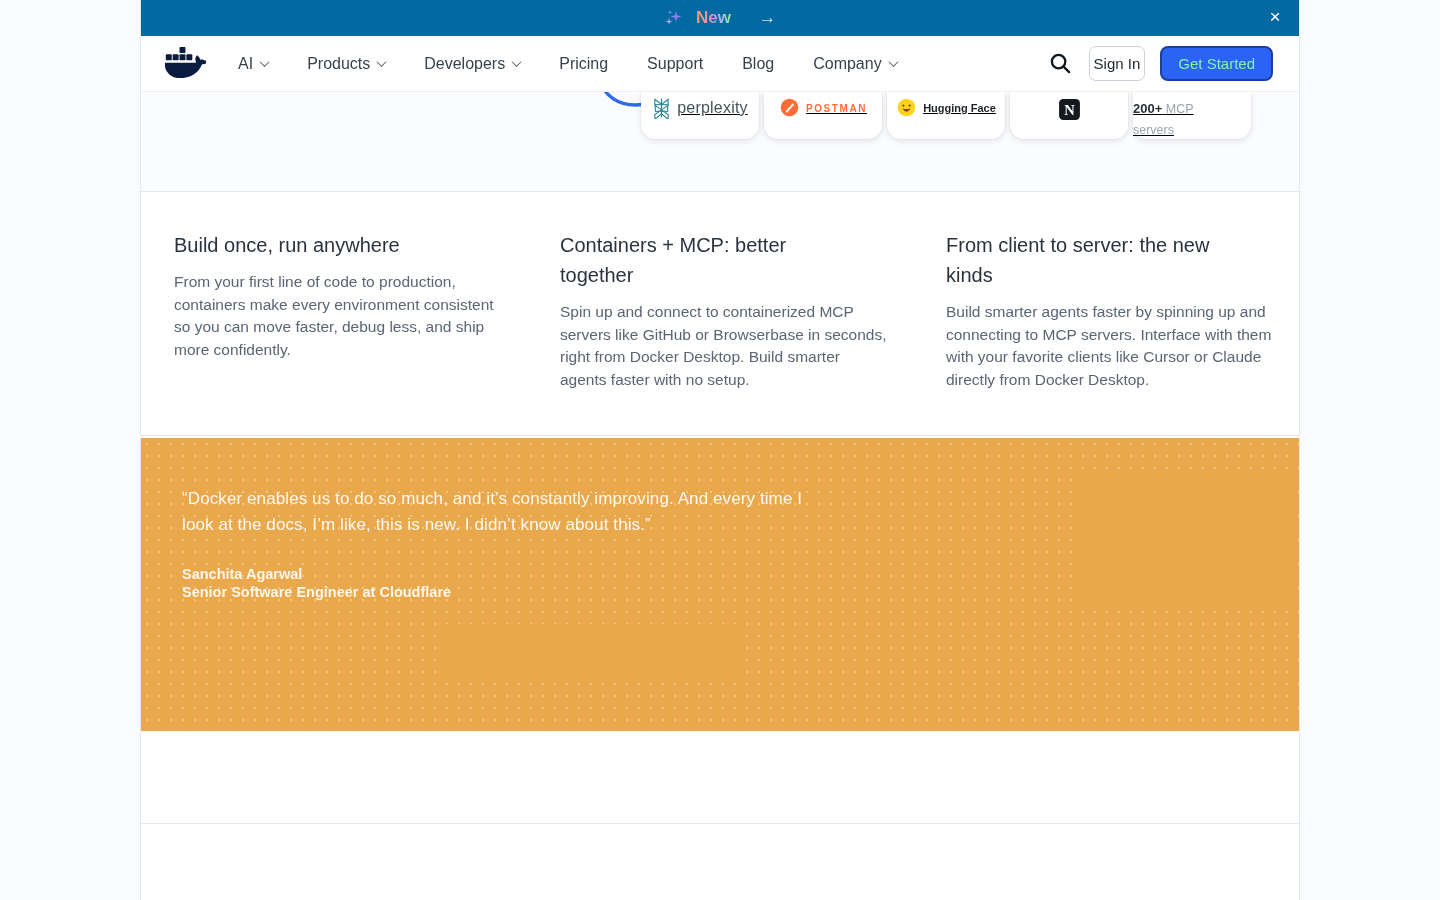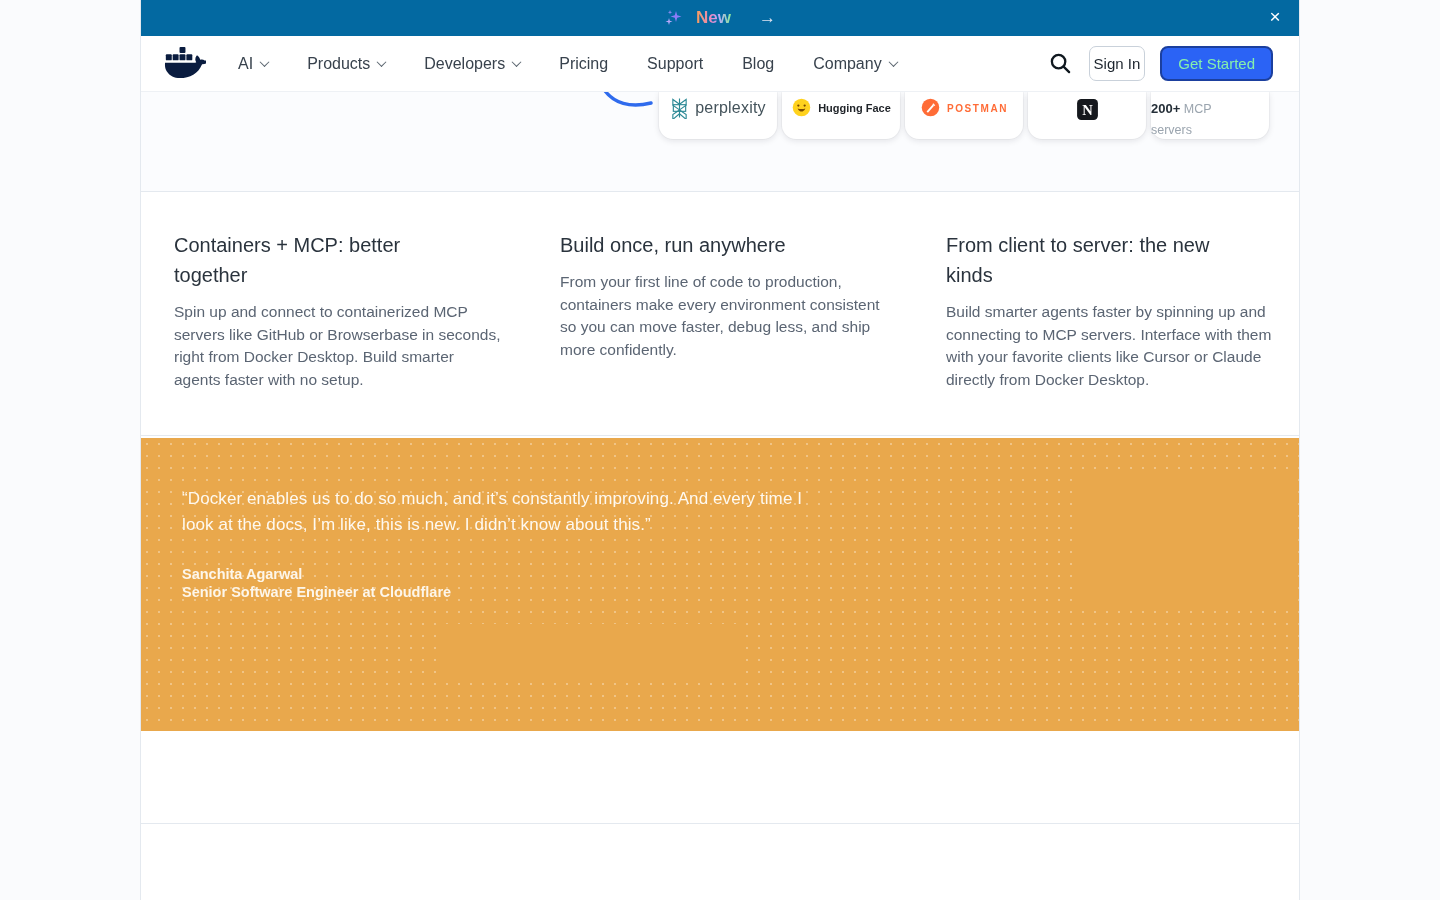--- a/index.html
+++ b/index.html
@@ -32,21 +32,21 @@
   .search-btn { background:none; border:none; cursor:pointer; display:flex; padding:2px; }
   .btn-signin { background:#ffffff; border:1px solid #c9d1da; border-radius:7px; color:#1c242d;
     font-size:15px; padding:8px 4px; cursor:pointer; font-family:inherit; }
   .btn-getstarted { background:#2b63f5; border:2px solid #1b3f9e; border-radius:8px; color:#86efac;
     font-size:15px; padding:7px 16px; cursor:pointer; font-family:inherit; }
 
   
   .hero { height:100px; border-bottom:1px solid #e4e9ef; background:#fbfcfe; position:relative;
     overflow:hidden; }
   .curve { position:absolute; left:460px; top:-6px; }
-  .cards { position:absolute; left:518px; top:0; display:flex; gap:5px; }
+  .cards { position:absolute; left:500px; top:0; display:flex; gap:5px;text-decoration:underline; }
   .logo-card { width:118px; height:47px; background:#ffffff; border-radius:0 0 14px 14px;
     box-shadow:0 2px 6px rgba(16,24,40,.10), 0 0 0 1px rgba(16,24,40,.03);
     display:flex; align-items:flex-start; justify-content:center; gap:6px; padding-top:5px; }
   .pplx-label { font-size:16px; color:#44535b; letter-spacing:.2px; margin-top:2px; }
   .hf-label { font-size:11px; font-weight:700; color:#1f2328; margin-top:5px; }
   .pm-label { font-size:10px; font-weight:700; letter-spacing:1.6px; color:#ff6c37; margin-top:6px; }
   .mcp-card { flex-direction:column; line-height:15px; text-align:center; padding-top:7px; }
   .mcp-line { font-size:12.5px; color:#9aa4ae; }
   .mcp-count { font-weight:700; color:#252f38; font-size:13px; }
 
@@ -156,56 +156,56 @@
             <path d="M10 1v20"></path>
             <path d="M10 7 3 2v6l7 5-7 5v5l7-6"></path>
             <path d="M10 7l7-5v6l-7 5 7 5v5l-7-6"></path>
             <rect x="3.5" y="7.5" width="13" height="7"></rect>
           </g>
         </svg>
         <span class="pplx-label">perplexity</span>
       </div>
       <div class="logo-card">
         <svg width="21" height="21" viewBox="0 0 24 24">
+          <circle cx="12" cy="12" r="10" fill="#ff6c37"></circle>
+          <path d="M7.5 16.5l7-8 1.6 1.6-7 8z" fill="#ffffff"></path>
+          <path d="M15.2 7.2l2.2 2.2-1 1-2.2-2.2z" fill="#ffffff"></path>
+        </svg>
+        <span class="pm-label">POSTMAN</span>
+      </div>
+      <div class="logo-card">
+        <svg width="21" height="21" viewBox="0 0 24 24">
           <circle cx="12" cy="12" r="10" fill="#ffd21e"></circle>
           <circle cx="8.4" cy="9.8" r="1.3" fill="#7a4a00"></circle>
           <circle cx="15.6" cy="9.8" r="1.3" fill="#7a4a00"></circle>
           <path d="M7.6 13c1.1 2.4 2.8 3.6 4.4 3.6s3.3-1.2 4.4-3.6c-2.4 1-6.4 1-8.8 0z" fill="#7a4a00"></path>
         </svg>
         <span class="hf-label">Hugging Face</span>
       </div>
       <div class="logo-card">
-        <svg width="21" height="21" viewBox="0 0 24 24">
-          <circle cx="12" cy="12" r="10" fill="#ff6c37"></circle>
-          <path d="M7.5 16.5l7-8 1.6 1.6-7 8z" fill="#ffffff"></path>
-          <path d="M15.2 7.2l2.2 2.2-1 1-2.2-2.2z" fill="#ffffff"></path>
-        </svg>
-        <span class="pm-label">POSTMAN</span>
-      </div>
-      <div class="logo-card">
         <svg width="25" height="25" viewBox="0 0 24 24">
           <rect x="2" y="2" width="20" height="20" rx="4" fill="#15181d"></rect>
           <text x="12" y="17" text-anchor="middle" font-family="Liberation Serif, serif" font-size="14" font-weight="bold" fill="#ffffff">N</text>
         </svg>
       </div>
       <div class="logo-card mcp-card">
         <span class="mcp-line"><span class="mcp-count">200+</span> <span>MCP</span></span>
         <span class="mcp-line">servers</span>
       </div>
     </div>
   </div>
 
   <div class="features">
     <div class="feature">
+      <h3>Build once, run anywhere</h3>
+      <p>From your first line of code to production, containers make every environment consistent so you can move faster, debug less, and ship more confidently.</p>
+    </div>
+    <div class="feature">
       <h3>Containers + MCP: better together</h3>
       <p>Spin up and connect to containerized MCP servers like GitHub or Browserbase in seconds, right from Docker Desktop. Build smarter agents faster with no setup.</p>
-    </div>
-    <div class="feature">
-      <h3>Build once, run anywhere</h3>
-      <p>From your first line of code to production, containers make every environment consistent so you can move faster, debug less, and ship more confidently.</p>
     </div>
     <div class="feature">
       <h3>From client to server: the new kinds</h3>
       <p>Build smarter agents faster by spinning up and connecting to MCP servers. Interface with them with your favorite clients like Cursor or Claude directly from Docker Desktop.</p>
     </div>
   </div>
 
   <div class="spacer"></div>
 
   <div class="testimonial">

